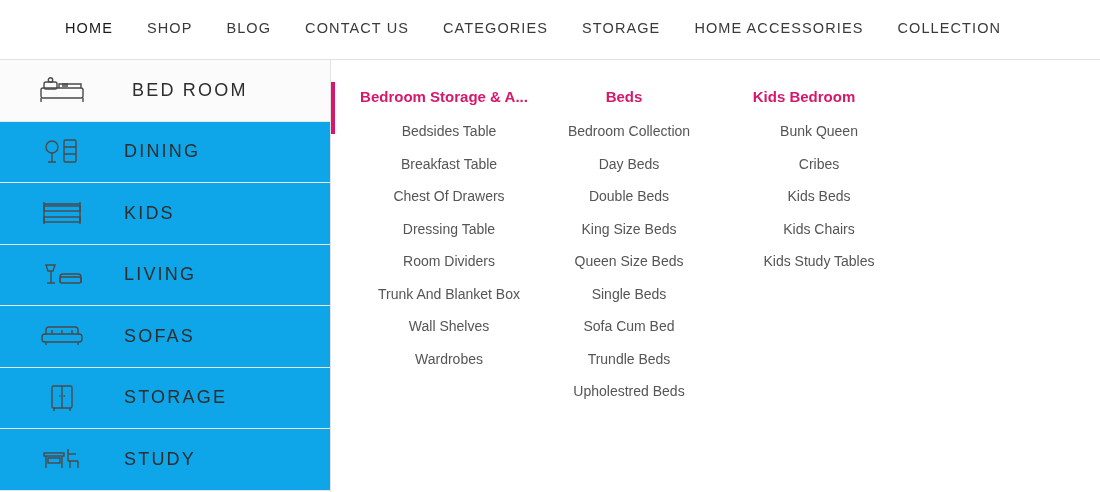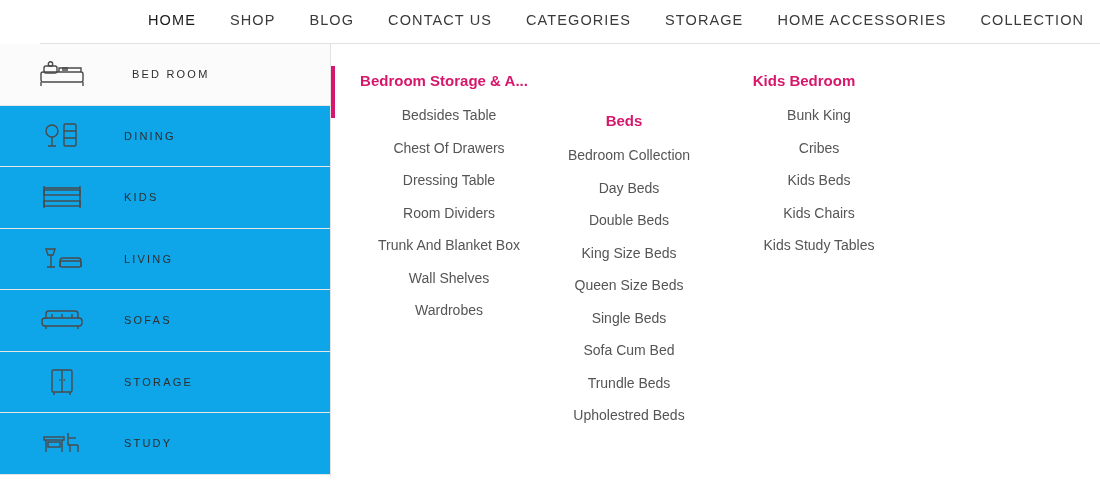--- a/index.html
+++ b/index.html
@@ -15,26 +15,25 @@
   .page {
     position: relative;
     width: 1100px;
     height: 492px;
     background: #ffffff;
   }
 
   
   .topnav {
     position: relative;
-    height: 44px;
+    height: 60px;
     border-bottom: 1px solid #e2e2e2;
     display: flex;
     align-items: center;
-    padding-left: 108px;
-    margin-left: 40px;
+    padding-left: 65px;
   }
   .nav-item {
     position: relative;
     font-size: 14.5px;
     letter-spacing: 1.1px;
     color: #3a3a3a;
     text-transform: uppercase;
     padding: 0 0 4px 0;
     margin-right: 34px;
     white-space: nowrap;
@@ -77,21 +76,21 @@
   .cat-item.active { background: #fbfbfb; }
   .cat-icon {
     width: 54px;
     display: flex;
     align-items: center;
     justify-content: flex-start;
     color: #4a4a4a;
     flex: 0 0 auto;
   }
   .cat-label {
-    font-size: 11px;
+    font-size: 18px;
     letter-spacing: 2.2px;
     color: #2e2e2e;
     text-transform: uppercase;
     margin-left: 30px;
   }
   .cat-item.active .cat-label { margin-left: 38px; }
 
   
   .panel {
     flex: 1;
@@ -108,21 +107,21 @@
     top: 22px;
     width: 4px;
     height: 52px;
     background: #d6176b;
   }
   .col {
     width: 180px;
     margin-right: 0;
   }
   .col.c1 { width: 180px; }
-  .col.c2 { width: 180px; margin-top: 40px; }
+  .col.c2 { width: 180px; }
   .col.c3 { width: 200px; }
   .col-title {
     color: #d6176b;
     font-size: 15px;
     font-weight: bold;
     margin: 0 0 18px 0;
     white-space: nowrap;
     overflow: hidden;
     text-overflow: ellipsis;
     max-width: 170px;
@@ -261,20 +260,21 @@
         <span class="cat-label">STUDY</span>
       </div>
 
     </div>
 
     <div class="panel">
 
       <div class="col c1">
         <div class="col-title">Bedroom Storage &amp; A...</div>
         <a class="col-link">Bedsides Table</a>
+        <a class="col-link">Breakfast Table</a>
         <a class="col-link">Chest Of Drawers</a>
         <a class="col-link">Dressing Table</a>
         <a class="col-link">Room Dividers</a>
         <a class="col-link">Trunk And Blanket Box</a>
         <a class="col-link">Wall Shelves</a>
         <a class="col-link">Wardrobes</a>
       </div>
 
       <div class="col c2">
         <div class="col-title">Beds</div>
@@ -284,21 +284,21 @@
         <a class="col-link">King Size Beds</a>
         <a class="col-link">Queen Size Beds</a>
         <a class="col-link">Single Beds</a>
         <a class="col-link">Sofa Cum Bed</a>
         <a class="col-link">Trundle Beds</a>
         <a class="col-link">Upholestred Beds</a>
       </div>
 
       <div class="col c3">
         <div class="col-title">Kids Bedroom</div>
-        <a class="col-link">Bunk King</a>
+        <a class="col-link">Bunk Queen</a>
         <a class="col-link">Cribes</a>
         <a class="col-link">Kids Beds</a>
         <a class="col-link">Kids Chairs</a>
         <a class="col-link">Kids Study Tables</a>
       </div>
 
     </div>
   </div>
 </div>
 

